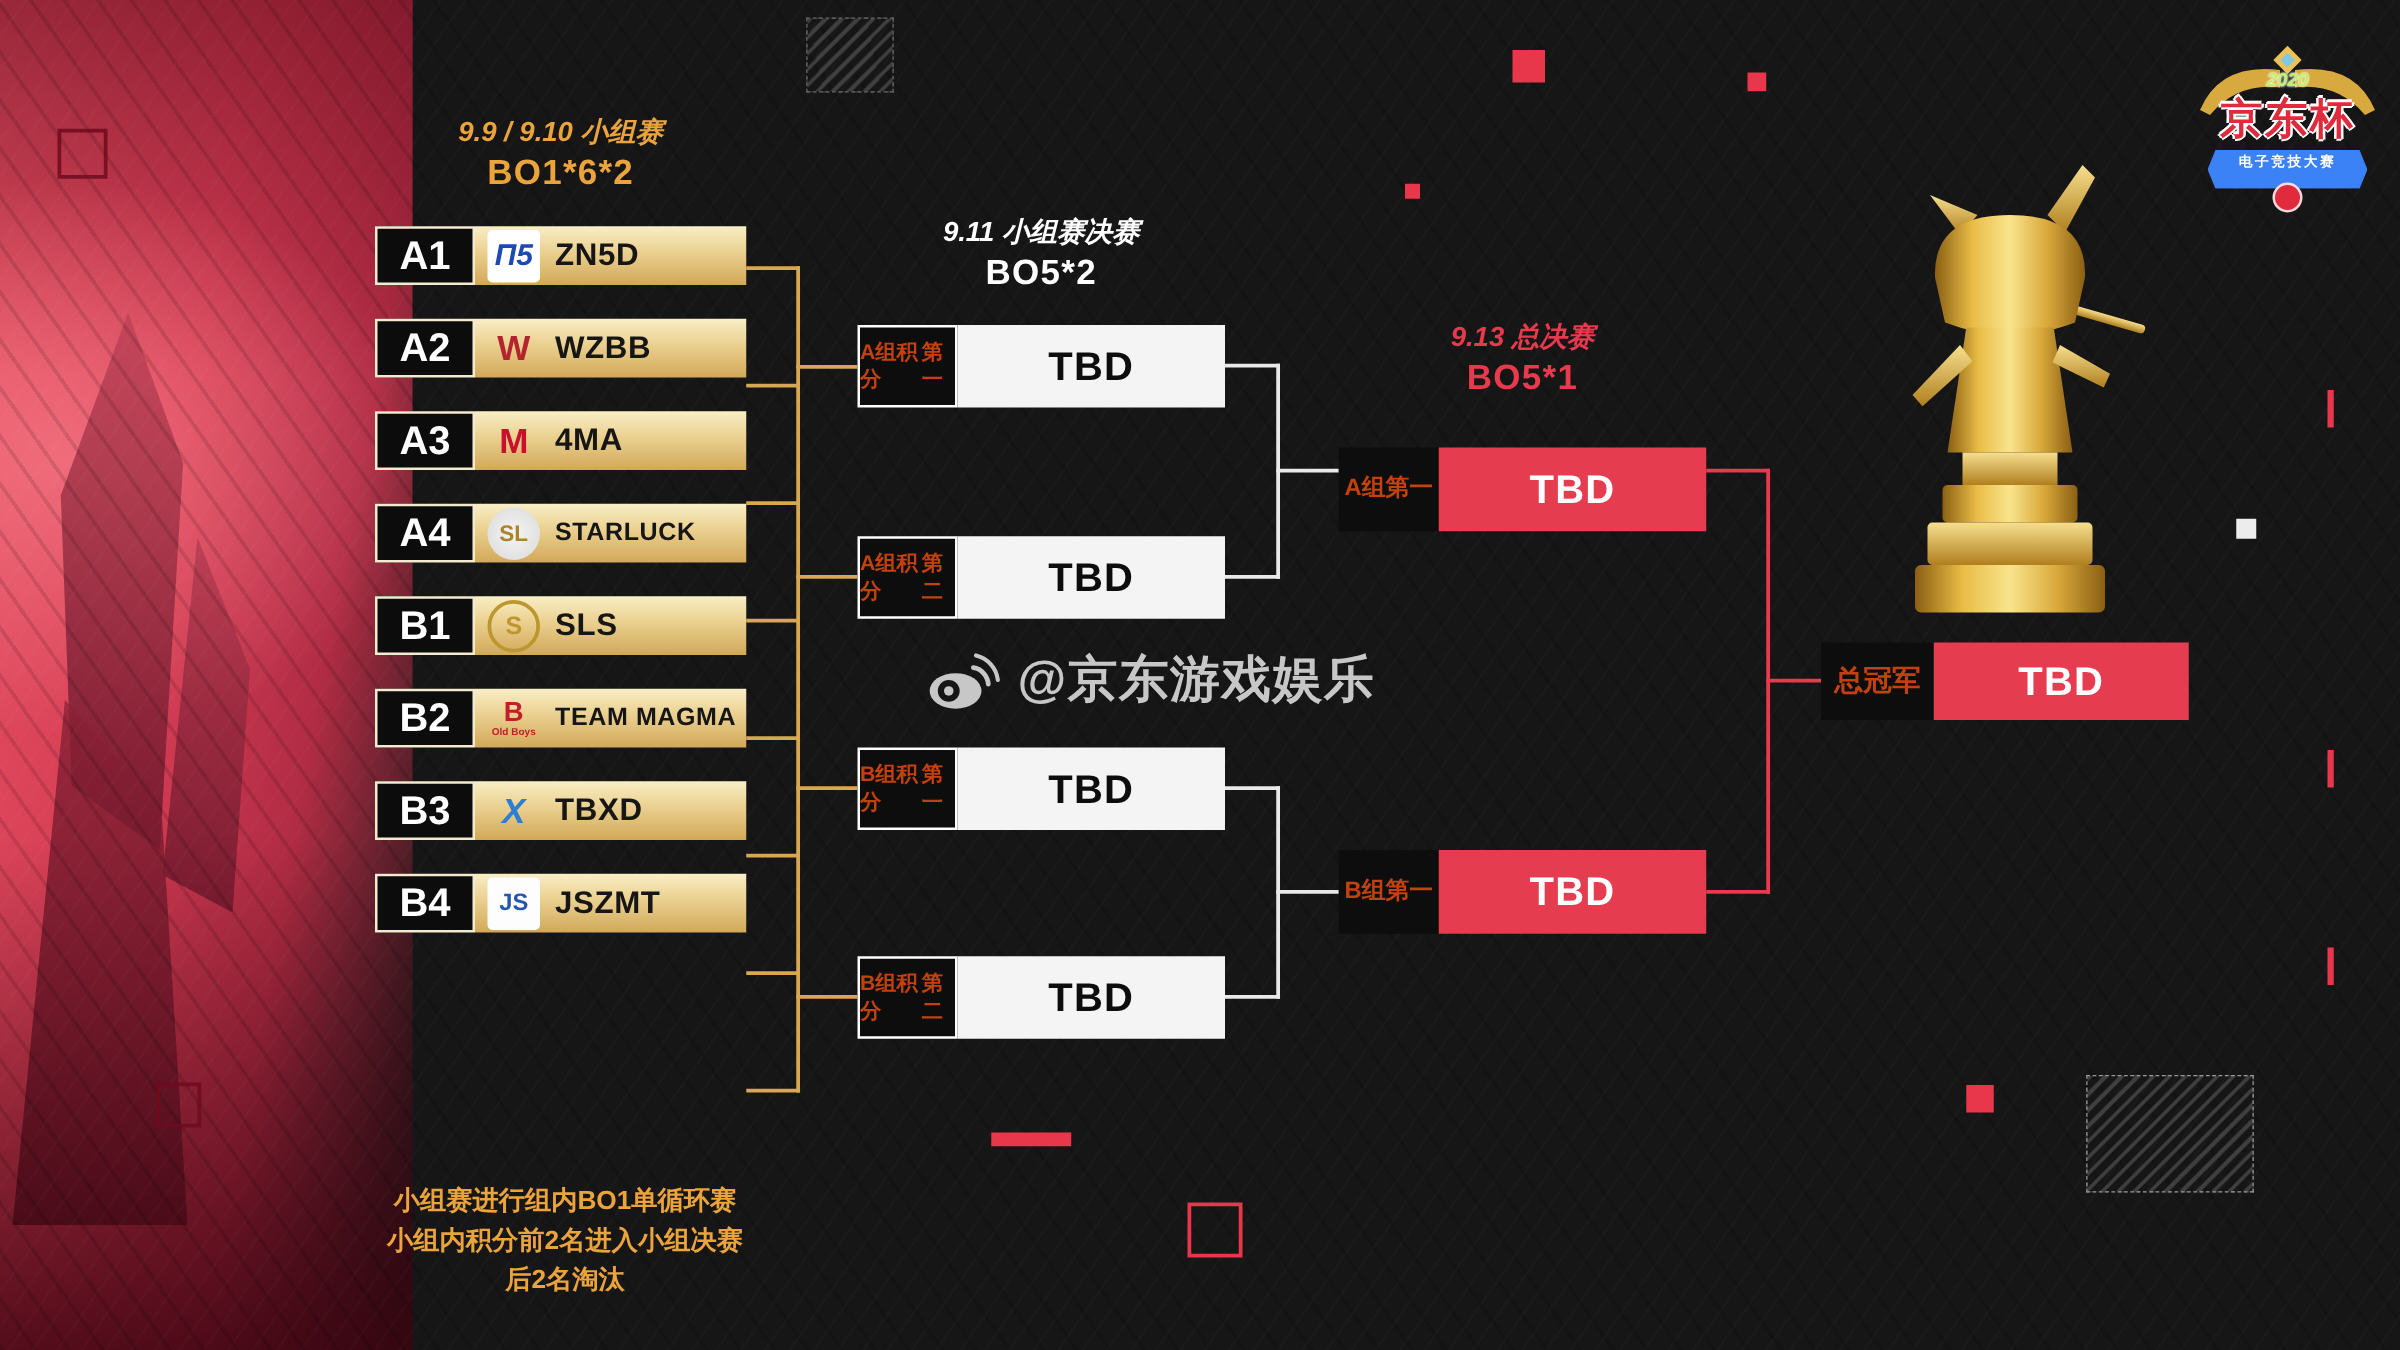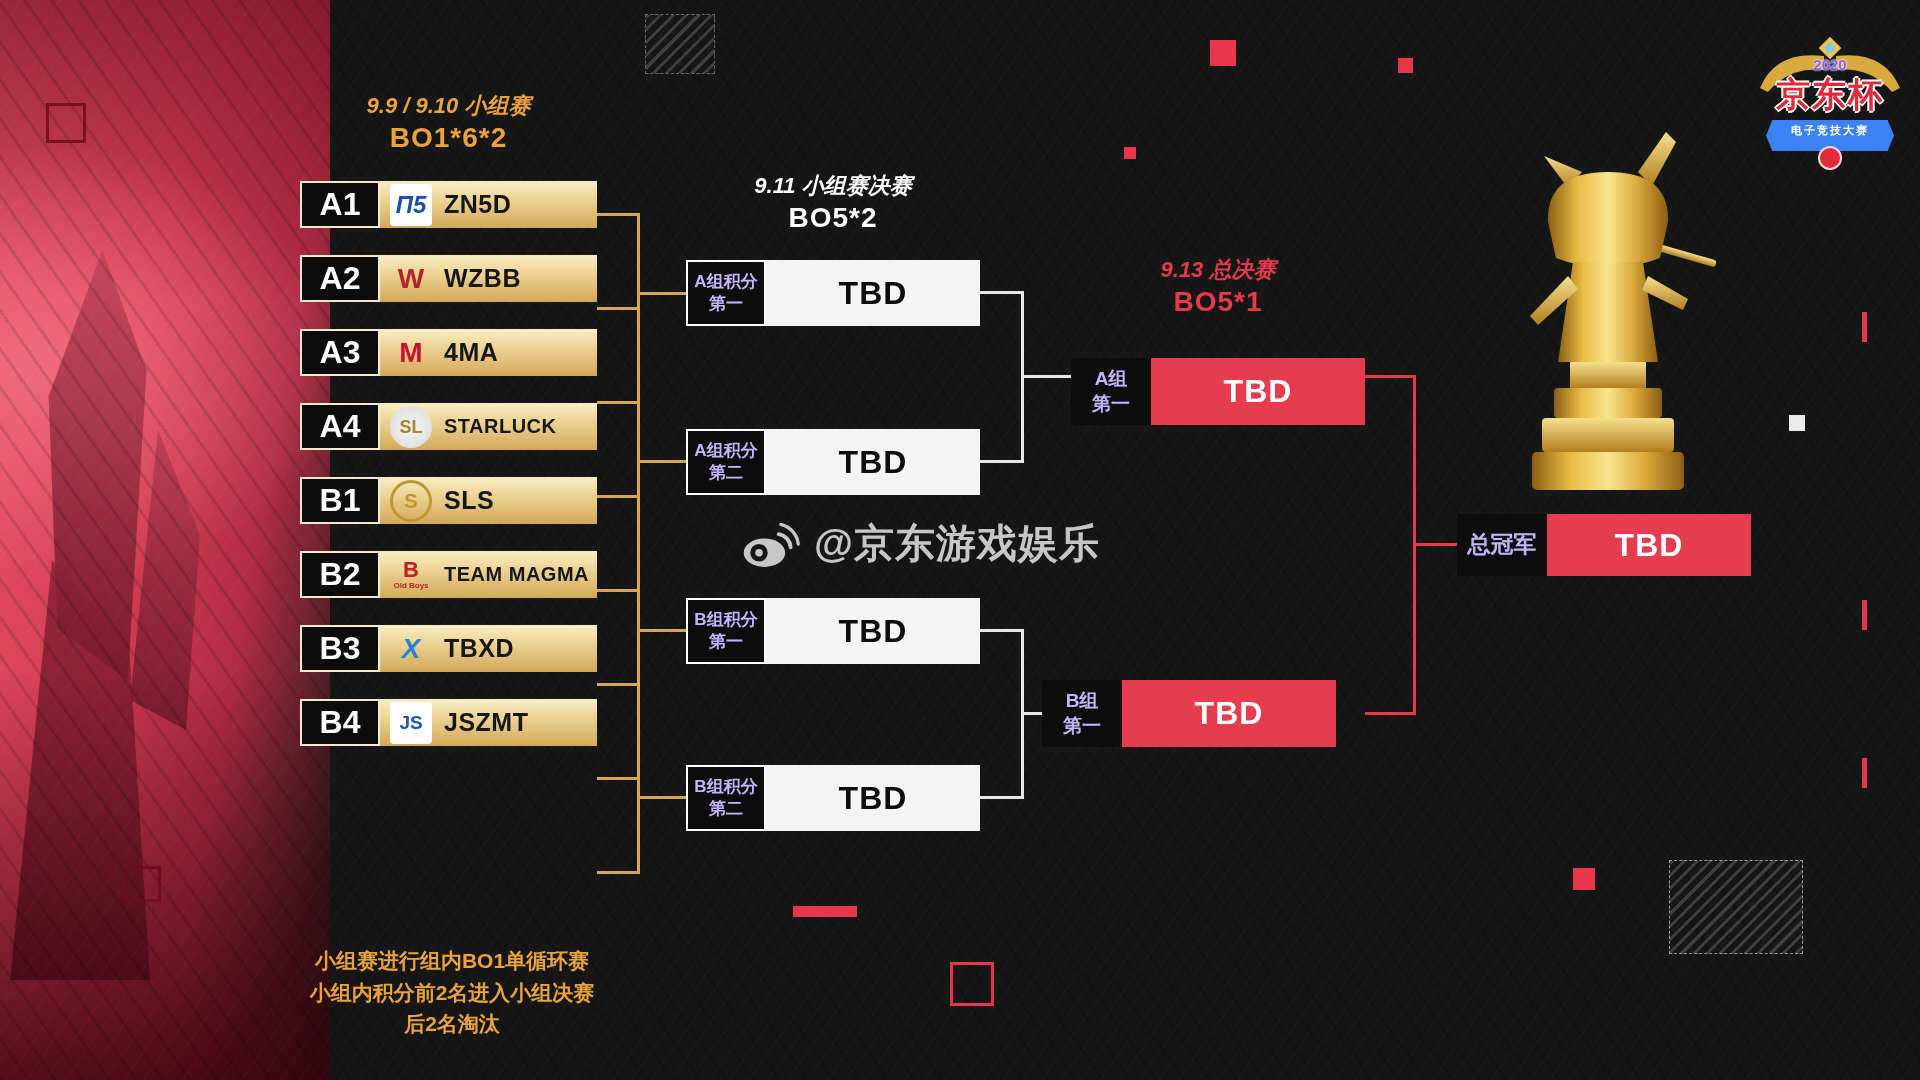--- a/index.html
+++ b/index.html
@@ -79,22 +79,22 @@
   .lg5 .cap{font-size:8px;font-weight:800;margin-top:1px;}
   .lg6{color:#2d7fd4;font-style:italic;font-size:28px;}
   .lg7{background:#fdfdfd;color:#2456b0;font-size:19px;}
   .footnote{
     position:absolute;left:282px;top:945px;width:340px;text-align:center;z-index:3;
     color:#eba33b;font-size:21px;font-weight:700;line-height:1.5;
   }
   
   .slot{position:absolute;display:flex;z-index:3;}
   .slot .lbl{
-    box-sizing:border-box;width:80px;background:#0d0d0d;color:#c4b5fd;
-    display:flex;flex-direction:column;align-items:center;justify-content:center;
+    box-sizing:border-box;width:80px;background:#0d0d0d;color:#c2410c;
+    display:flex;align-items:center;justify-content:center;
     font-size:17px;font-weight:700;line-height:1.3;
   }
   .slot .val{
     flex:1;display:flex;align-items:center;justify-content:center;
     font-size:32px;font-weight:800;letter-spacing:1px;
   }
   .semi{width:294px;height:66px;}
   .semi .lbl{border:2px solid #ffffff;}
   .semi .val{background:#f4f4f4;color:#0d0d0d;}
   .final{width:294px;height:67px;}
@@ -110,21 +110,21 @@
   .ln.red{background:#e8394d;}
   
   .watermark{position:absolute;left:742px;top:516px;display:flex;align-items:center;gap:14px;z-index:4;opacity:.92;}
   .watermark .txt{font-size:40px;font-weight:600;color:#d6d6d6;letter-spacing:1px;}
   
   .trophy{position:absolute;left:1488px;top:126px;z-index:3;}
   
   .jd-logo{position:absolute;left:1752px;top:36px;width:156px;height:172px;z-index:4;text-align:center;}
   .jd-wings{position:absolute;left:0;top:0;width:156px;height:70px;}
   .jd-year{
-    position:absolute;left:0;right:0;top:20px;font-size:15px;font-weight:800;color:#8b5cf6;
+    position:absolute;left:0;right:0;top:20px;font-size:15px;font-weight:800;font-style:italic;color:#bef264;
     text-shadow:0 0 2px #fff,0 0 2px #fff;
   }
   .jd-name{
     position:absolute;left:0;right:0;top:36px;font-size:34px;font-weight:900;color:#e02b3c;letter-spacing:2px;
     text-shadow:-2px 0 #fff,2px 0 #fff,0 -2px #fff,0 2px #fff,-1px -1px #fff,1px 1px #fff;
   }
   .jd-ribbon{
     position:absolute;left:14px;right:14px;top:84px;height:31px;background:#3b82f6;color:#fff;
     font-size:11px;font-weight:700;line-height:20px;letter-spacing:2px;
     clip-path:polygon(0 50%,5% 0,95% 0,100% 50%,95% 100%,5% 100%);
@@ -310,21 +310,21 @@
     <div class="l2">BO5*1</div>
   </div>
 
   <div class="slot final" style="left:1071px;top:343px;margin-top:15px;">
     <div class="lbl">
       <span>A组</span>
         <span>第一</span>
     </div>
     <div class="val">TBD</div>
   </div>
-  <div class="slot final" style="left:1042px;top:680px;">
+  <div class="slot final" style="left:1071px;top:680px;">
     <div class="lbl">
       <span>B组</span>
         <span>第一</span>
     </div>
     <div class="val">TBD</div>
   </div>
 
   <div class="ln red" style="left:1365px;top:375px;width:51px;height:3px;"></div>
   <div class="ln red" style="left:1365px;top:712px;width:51px;height:3px;"></div>
   <div class="ln red" style="left:1413px;top:375px;width:3px;height:340px;"></div>

